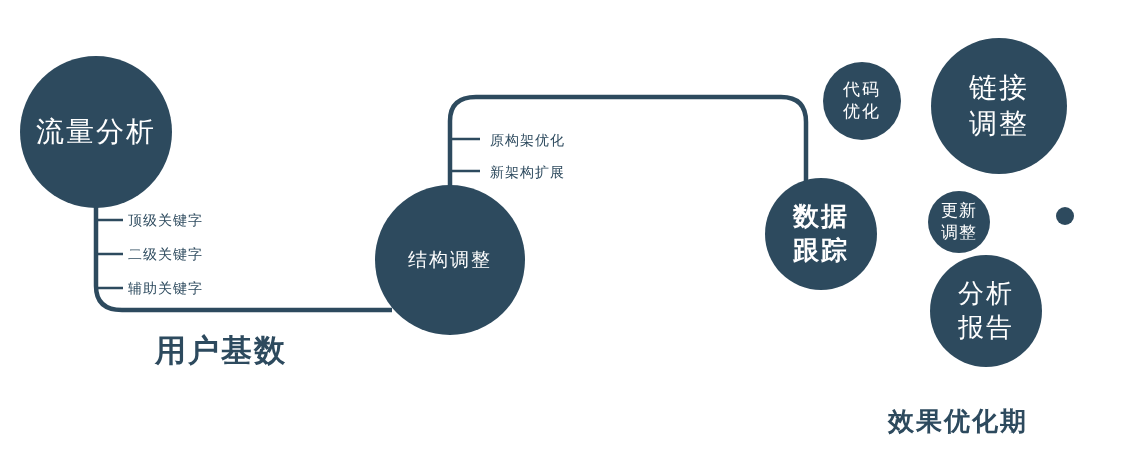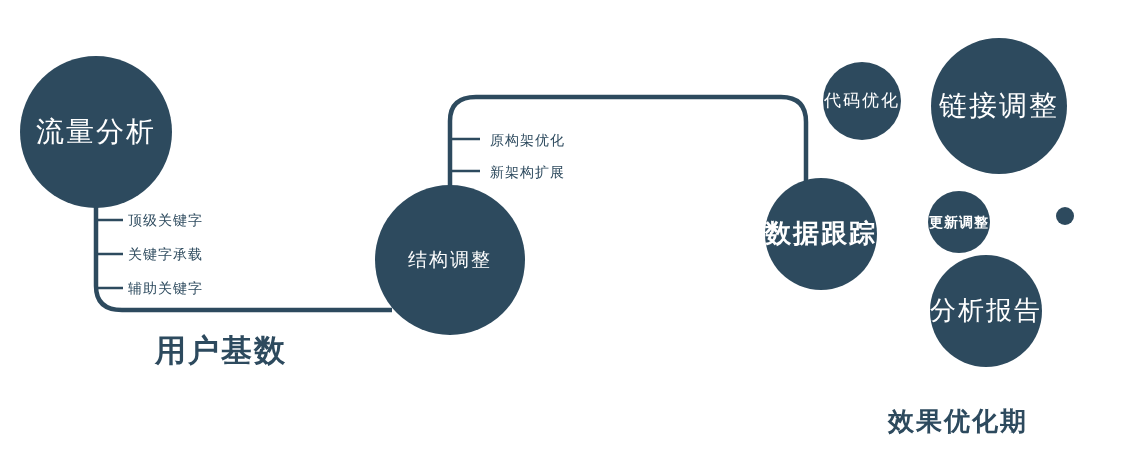--- a/index.html
+++ b/index.html
@@ -12,34 +12,34 @@
     background: #ffffff;
     overflow: hidden;
   }
   svg.wires { position: absolute; left: 0; top: 0; }
   .node {
     position: absolute;
     border-radius: 50%;
     background: var(--primary);
     color: #ffffff;
     display: flex;
-    flex-direction: row;
+    flex-direction: column;
     align-items: center;
     justify-content: center;
     text-align: center;
     line-height: 1.3;
     letter-spacing: 2px;
   }
   .node span { display: block; }
   .node-traffic   { left: 20px;  top: 56px;  width: 152px; height: 152px; font-size: 28px; }
   .node-structure { left: 375px; top: 185px; width: 150px; height: 150px; font-size: 19px; }
   .node-tracking  { left: 765px; top: 178px; width: 112px; height: 112px; font-size: 26px; font-weight: bold; }
   .node-code      { left: 823px; top: 62px;  width: 78px;  height: 78px;  font-size: 17px; }
   .node-link      { left: 931px; top: 38px;  width: 136px; height: 136px; font-size: 28px; }
-  .node-update    { left: 928px; top: 191px; width: 62px;  height: 62px;  font-size: 14px; font-weight: bold; letter-spacing: 1px; }
+  .node-update    { left: 928px; top: 191px; width: 62px;  height: 62px;  font-size: 17px; font-weight: normal; letter-spacing: 1px; }
   .node-report    { left: 930px; top: 255px; width: 112px; height: 112px; font-size: 26px; }
   .dot-marker {
     position: absolute;
     left: 1056px; top: 207px;
     width: 18px; height: 18px;
     border-radius: 50%;
     background: var(--primary);
   }
   .edge-label {
     position: absolute;
@@ -113,19 +113,19 @@
     <span>分析</span>
     <span>报告</span>
   </div>
 
 
   <div class="edge-label label-userbase">用户基数</div>
 
   <div class="edge-label label-effect">效果优化期</div>
 
   <div class="branch-label bl-t1">顶级关键字</div>
-  <div class="branch-label bl-t2">关键字承载</div>
+  <div class="branch-label bl-t2">二级关键字</div>
   <div class="branch-label bl-t3">辅助关键字</div>
 
   <div class="branch-label bl-s1">原构架优化</div>
   <div class="branch-label bl-s2">新架构扩展</div>
 
 </div>
 
 </body></html>

